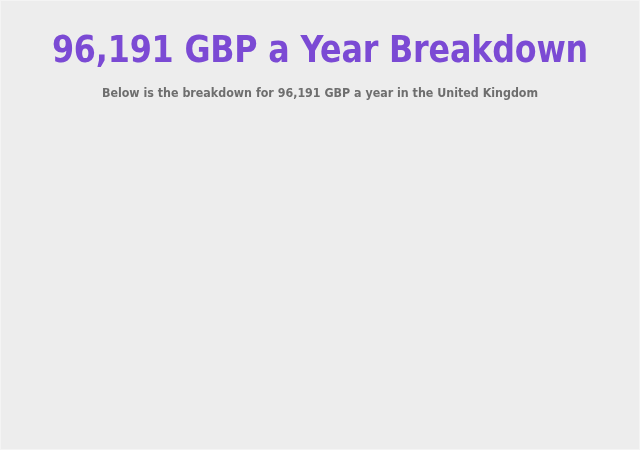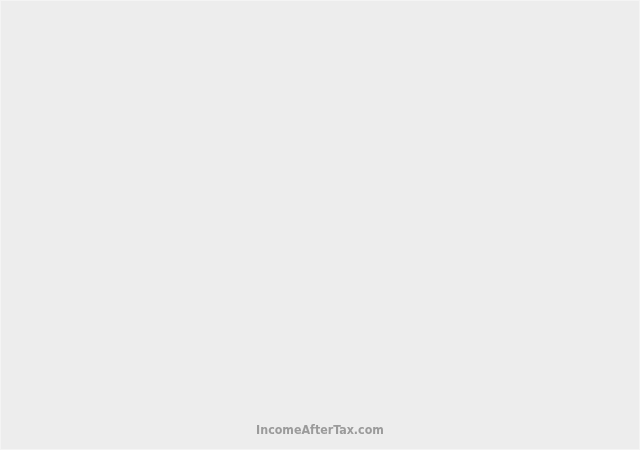--- a/index.html
+++ b/index.html
@@ -70,20 +70,21 @@
     color: #9b9b9b;
     white-space: nowrap;
     transform: scaleX(0.95);
   }
 </style>
 </head>
 <body>
 
 <div class="canvas">
 
+  <div class="header-block">
+    <h1 class="page-title">96,191 GBP a Year Breakdown</h1>
+    <p class="page-subtitle">Below is the breakdown for 96,191 GBP a year in the United Kingdom</p>
+  </div>
 
   <div class="chart-region"></div>
 
-  <div class="footer-block">
-    <p class="site-watermark">IncomeAfterTax.com</p>
-  </div>
 
 </div>
 
 </body></html>

